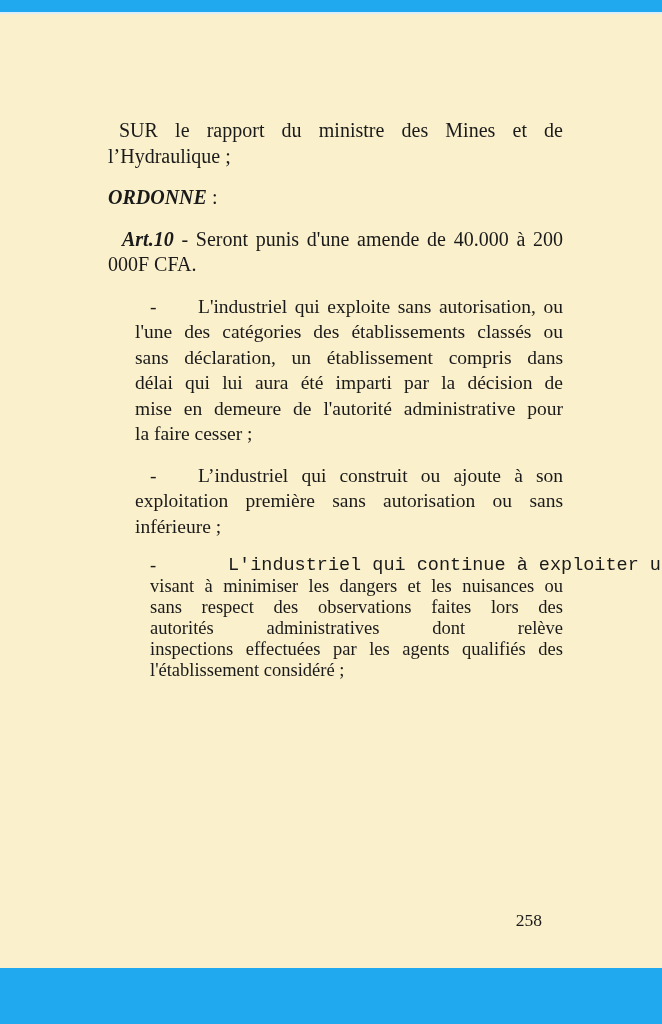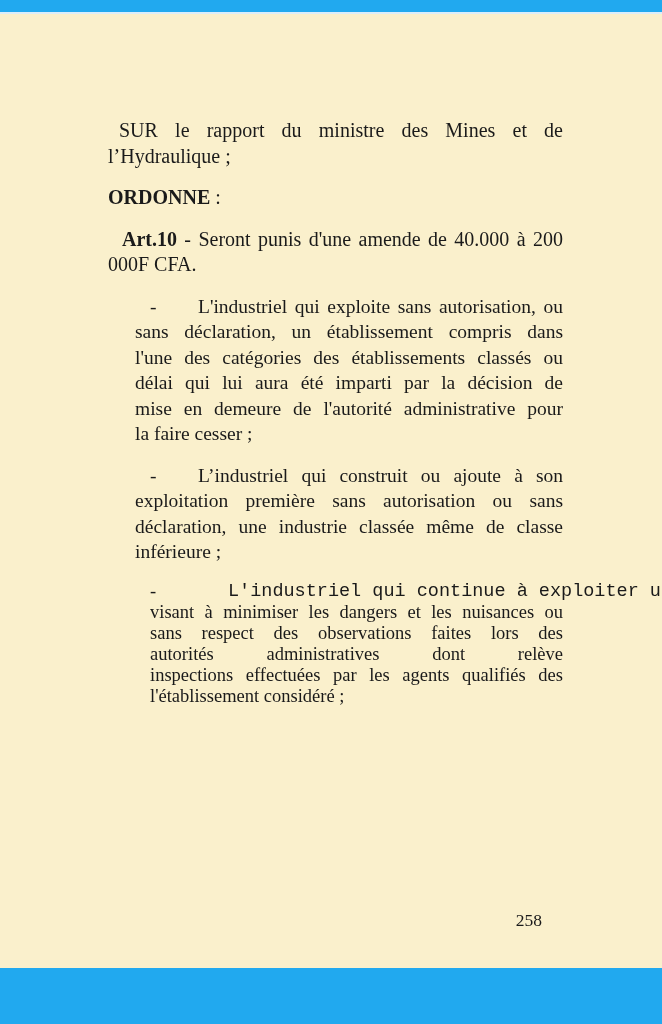--- a/index.html
+++ b/index.html
@@ -23,21 +23,21 @@
 
   .bullet { position: relative; }
   .bullet .mk { position: absolute; top: 0; }
   .b1, .b2 { margin-left: 27px; font-size: 19.5px; }
   .b1 .mk, .b2 .mk { left: 15px; }
   .b1 .ln:first-child, .b2 .ln:first-child { text-indent: 63px; }
   .b3 { margin-left: 42px; font-size: 18.5px; line-height: 21px; margin-bottom: 0; }
   .b3 .mk { left: 0; }
   .b3 .ln:first-child { text-indent: 78px; font-family: Liberation Mono, monospace; }
 
-  .b { font-weight: bold; }
+  .b { font-weight: bold; font-style: italic; }
   .pagenum { position: absolute; top: 910px; left: 0; width: 542px; text-align: right; font-size: 17.5px; }
 </style>
 </head>
 <body>
 
 <div class="topbar"></div>
 <div class="topedge"></div>
 
 <div class="content">
 
@@ -54,34 +54,33 @@
 
   <div class="para ind2">
       <div class="ln"><span class="b">Art.10</span><span> - Seront punis d'une amende de 40.000 à 200</span></div>
       <div class="ln last">000F CFA.</div>
     </div>
 
   <div class="para bullet b1">
     <span class="mk">-</span>
     <div>
         <div class="ln">L'industriel qui exploite sans autorisation, ou</div>
+        <div class="ln">l'une des catégories des établissements classés ou</div>
         <div class="ln">sans déclaration, un établissement compris dans</div>
-        <div class="ln">l'une des catégories des établissements classés ou</div>
         <div class="ln">délai qui lui aura été imparti par la décision de</div>
         <div class="ln">mise en demeure de l'autorité administrative pour</div>
         <div class="ln last">la faire cesser ;</div>
       </div>
   </div>
 
   <div class="para bullet b2">
     <span class="mk">-</span>
     <div>
         <div class="ln">L’industriel qui construit ou ajoute à son</div>
         <div class="ln">exploitation première sans autorisation ou sans</div>
-        <div class="ln">déclaration, une industrie classée même de classe</div>
         <div class="ln last">inférieure ;</div>
       </div>
   </div>
 
   <div class="para bullet b3">
     <span class="mk">-</span>
     <div>
         <div class="ln">L'industriel qui continue à exploiter un</div>
         <div class="ln">visant à minimiser les dangers et les nuisances ou</div>
         <div class="ln">sans respect des observations faites lors des</div>

